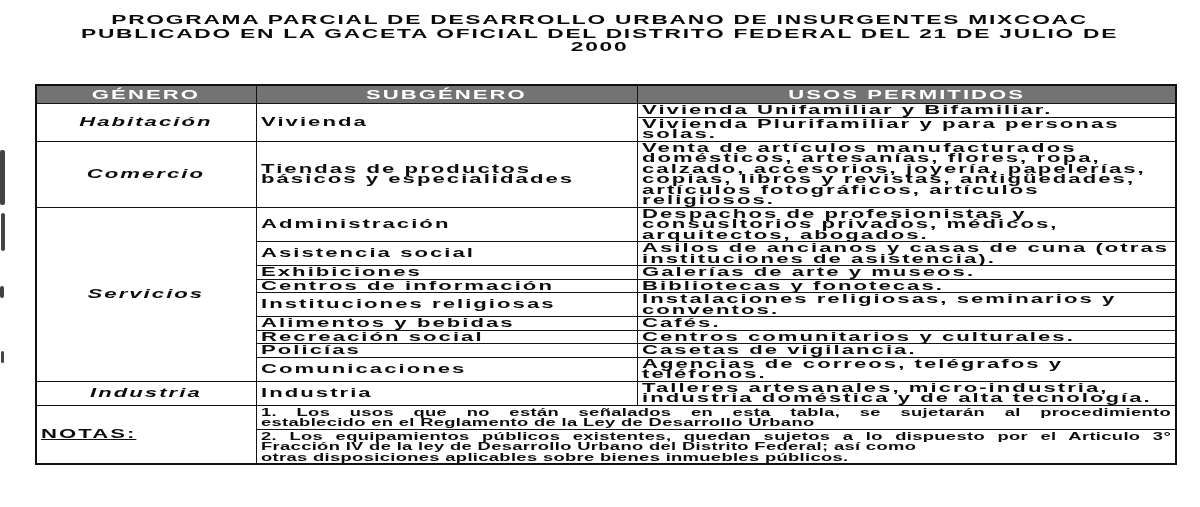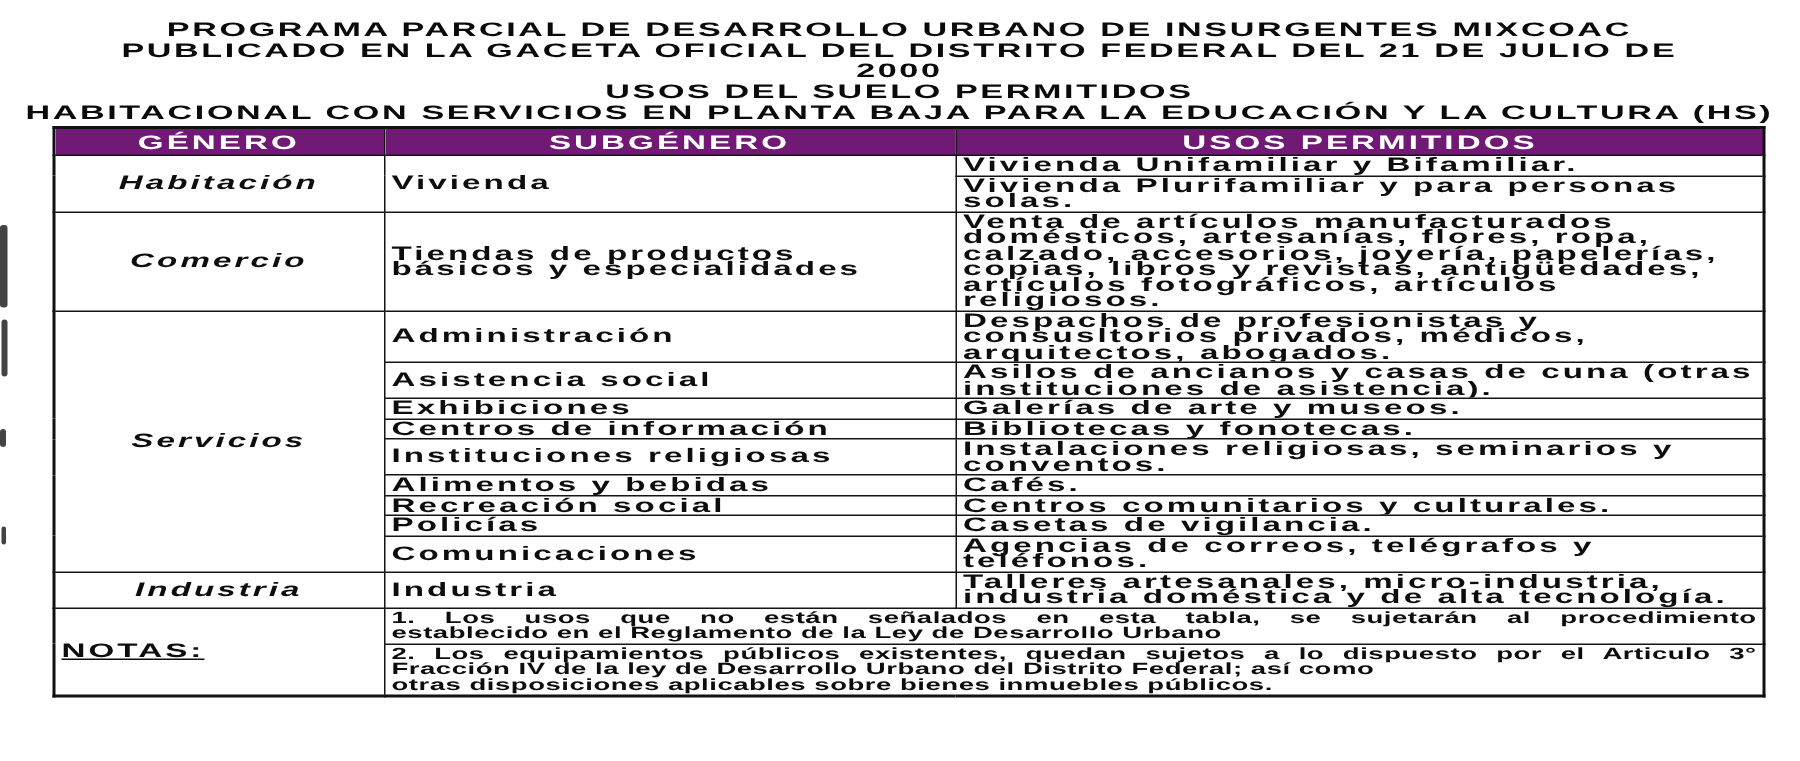--- a/index.html
+++ b/index.html
@@ -29,21 +29,21 @@
     border-collapse:collapse;table-layout:fixed;background:#fff;
   }
   col.c1{width:220px;} col.c2{width:381px;} col.c3{width:539px;}
   table.uses th, table.uses td{
     border:1.5px solid #141414;padding:1px 4px;overflow:hidden;
     font-weight:700;font-size:13px;line-height:10.5px;letter-spacing:1.2px;
     vertical-align:middle;
   }
   table.uses{border:2px solid #111;}
   th{
-    background:#701a75;color:#ffffff;height:15px;padding:0 4px;
+    background:#737373;color:#ffffff;height:15px;padding:0 4px;
     letter-spacing:2px;font-size:13px;
   }
   th .st{line-height:13px;}
   td.g{text-align:center;font-style:italic;}
   td.u .st, td.s .st{text-align:left;}
 
   
   td.notas-label{vertical-align:top;padding:2px 4px;font-size:11px;letter-spacing:0.8px;text-decoration:underline;}
   td.nota{vertical-align:top;}
   td.n1{padding:8px 5px 2px 5px;}
@@ -62,24 +62,20 @@
 <body>
 
 <div class="page">
 
   <div class="titleblock">
     <div class="t-line">PROGRAMA PARCIAL DE DESARROLLO URBANO DE INSURGENTES MIXCOAC</div>
     <div class="t-line">PUBLICADO EN LA GACETA OFICIAL DEL DISTRITO FEDERAL DEL 21 DE JULIO DE</div>
     <div class="t-line">2000</div>
   </div>
 
-  <div class="subblock">
-    <div class="t-line">USOS DEL SUELO PERMITIDOS</div>
-    <div class="t-line">HABITACIONAL CON SERVICIOS EN PLANTA BAJA PARA LA EDUCACIÓN Y LA CULTURA (HS)</div>
-  </div>
 
   <table class="uses">
     <colgroup>
         <col class="c1">
         <col class="c2">
         <col class="c3">
       </colgroup>
     <thead>
       <tr>
         <th>

